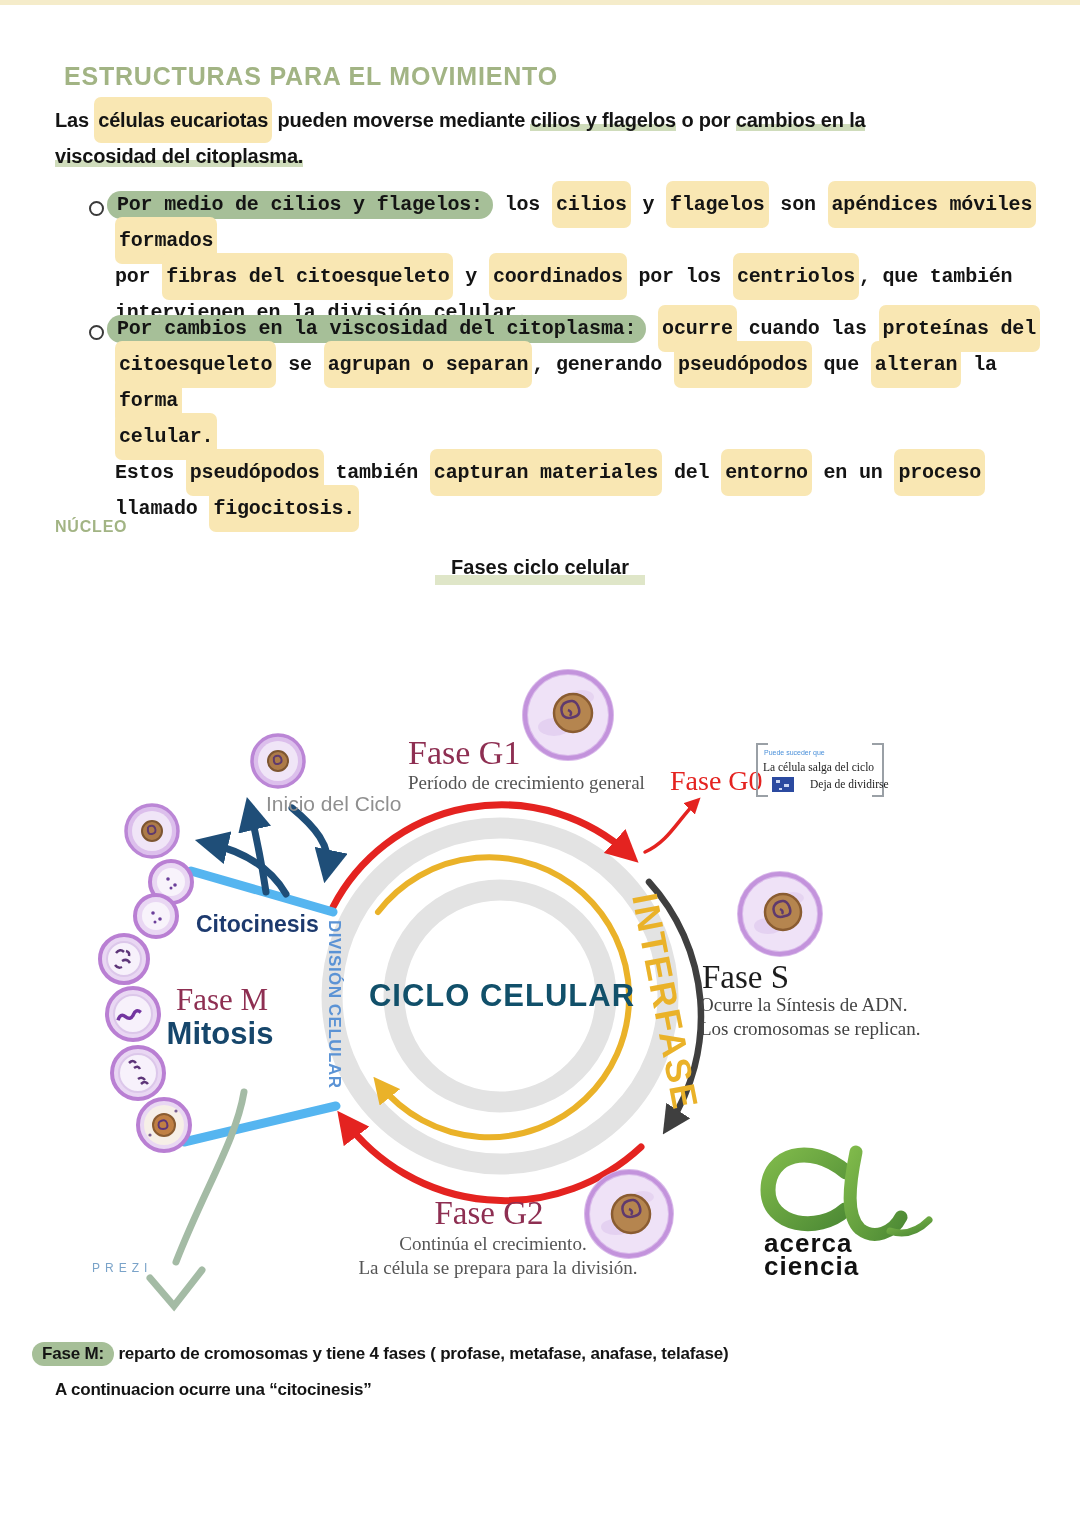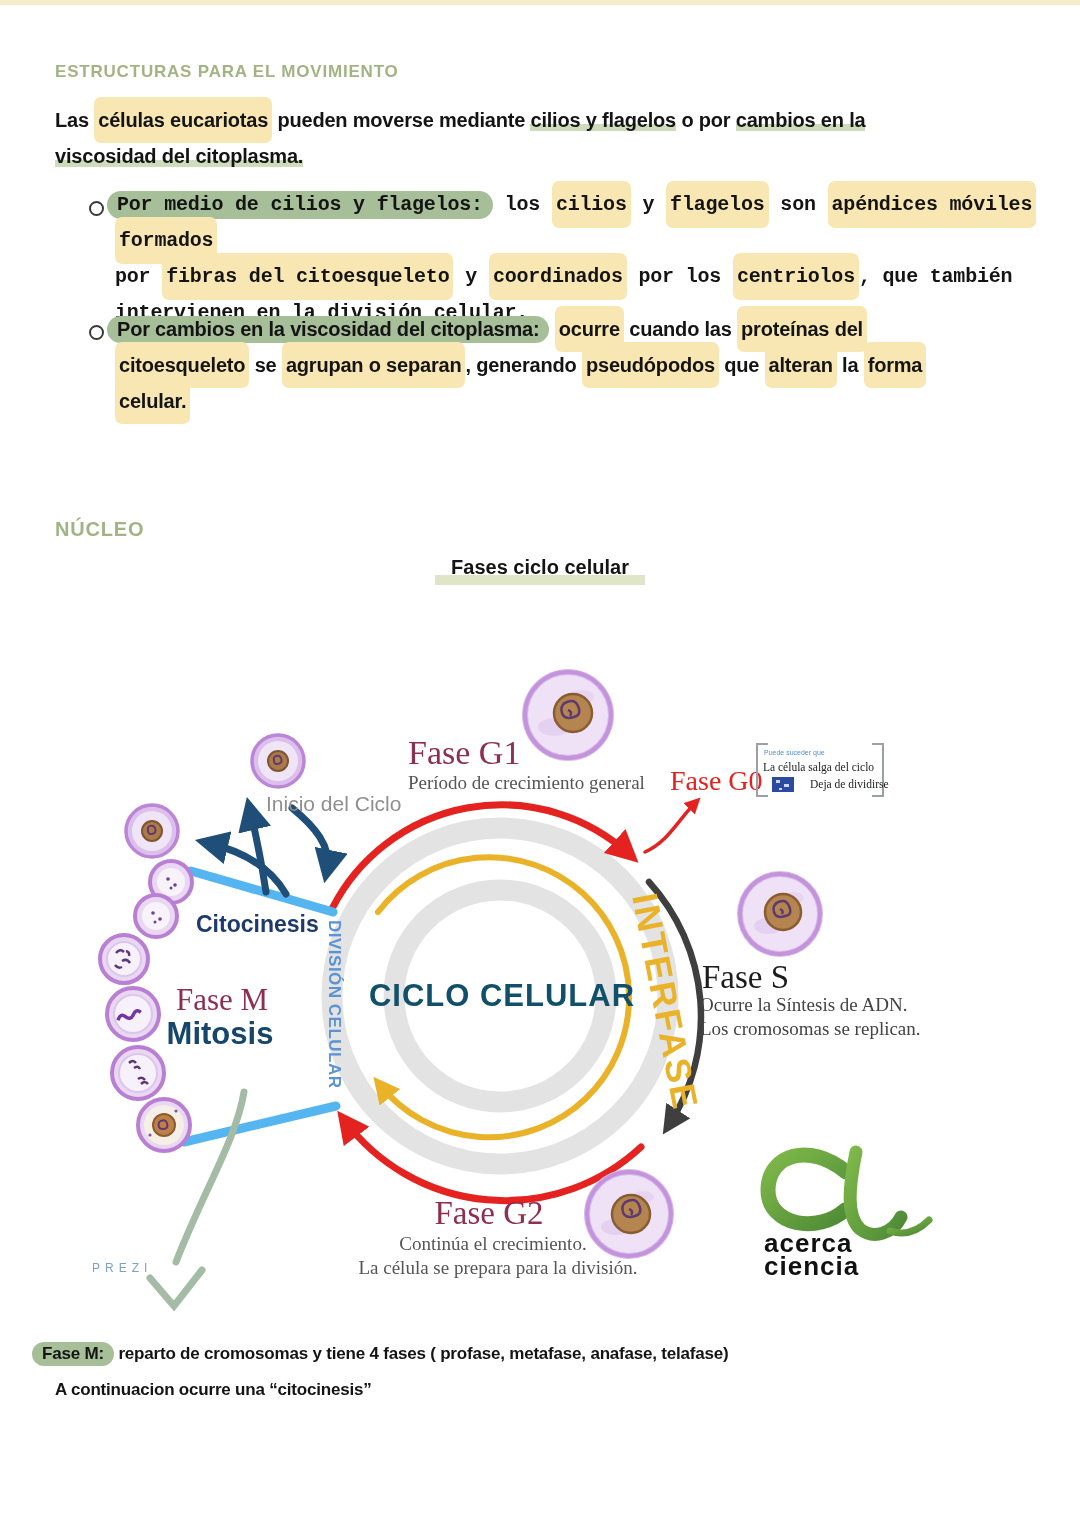--- a/index.html
+++ b/index.html
@@ -25,35 +25,36 @@
      padding:0 16px 6px;}
   
   svg text{font-family:"Liberation Sans","DejaVu Sans",sans-serif;}
   svg .serif{font-family:"Liberation Serif","DejaVu Serif",serif;}
 </style>
 </head>
 <body>
 
 <div class="abs top-strip"></div>
 
-<div class="abs h-green" style="left:55px;top:62px;font-size:17px;">ESTRUCTURAS PARA EL MOVIMIENTO</div>
+<div class="abs h-green" style="left:64px;top:62px;font-size:25px;">ESTRUCTURAS PARA EL MOVIMIENTO</div>
 
 <div class="abs note" style="left:55px;top:102px;width:960px;"><span>Las </span><span class="seg-y">células eucariotas</span><span> pueden moverse mediante </span><span class="seg-u">cilios y flagelos</span><span> o por </span><span class="seg-u">cambios en la</span><br><span class="seg-u">viscosidad del citoplasma.</span></div>
 
 <div class="bullet-wrap note" style="top:187px;font-family:Liberation Mono, monospace;">
   <span class="ring"></span>
   <div><span class="seg-g">Por medio de cilios y flagelos:</span><span>  los </span><span class="seg-y">cilios</span><span> y </span><span class="seg-y">flagelos</span><span> son </span><span class="seg-y">apéndices móviles</span><span> </span><span class="seg-y">formados</span><br><span>por </span><span class="seg-y">fibras del citoesqueleto</span><span> y </span><span class="seg-y">coordinados</span><span> por los </span><span class="seg-y">centriolos</span><span>, que también</span><br><span>intervienen en la división celular.</span></div>
 </div>
 
-<div class="bullet-wrap note" style="top:311px;">
+<div class="bullet-wrap note" style="top:311px;font-family:Liberation Mono, monospace;">
   <span class="ring"></span>
   <div><span class="seg-g">Por cambios en la viscosidad del citoplasma:</span><span> </span><span class="seg-y">ocurre</span><span> cuando las </span><span class="seg-y">proteínas del</span><br><span class="seg-y">citoesqueleto</span><span> se </span><span class="seg-y">agrupan o separan</span><span>, generando </span><span class="seg-y">pseudópodos</span><span> que </span><span class="seg-y">alteran</span><span> la </span><span class="seg-y">forma</span><br><span class="seg-y">celular.</span></div>
-</div>
-
-<div class="abs h-green" style="left:55px;top:518px;font-size:20px;">NÚCLEO</div>
+  <div><span>Estos </span><span class="seg-y">pseudópodos</span><span> también </span><span class="seg-y">capturan materiales</span><span> del </span><span class="seg-y">entorno</span><span> en un </span><span class="seg-y">proceso</span><br><span>llamado </span><span class="seg-y">figocitosis.</span></div>
+</div>
+
+<div class="abs h-green" style="left:55px;top:518px;font-size:16px;">NÚCLEO</div>
 
 <div class="abs subtitle-row">
   <span class="bar">Fases ciclo celular</span>
 </div>
 
 <svg class="abs" style="left:0;top:630px;" width="1080" height="706" viewBox="0 0 1080 706">
   <defs>
     <marker id="mRed" viewBox="0 0 10 10" refX="6" refY="5" markerWidth="4.6" markerHeight="4.6" orient="auto">
       <path d="M0 0 L10 5 L0 10 z" fill="#e42320"></path>
     </marker>

